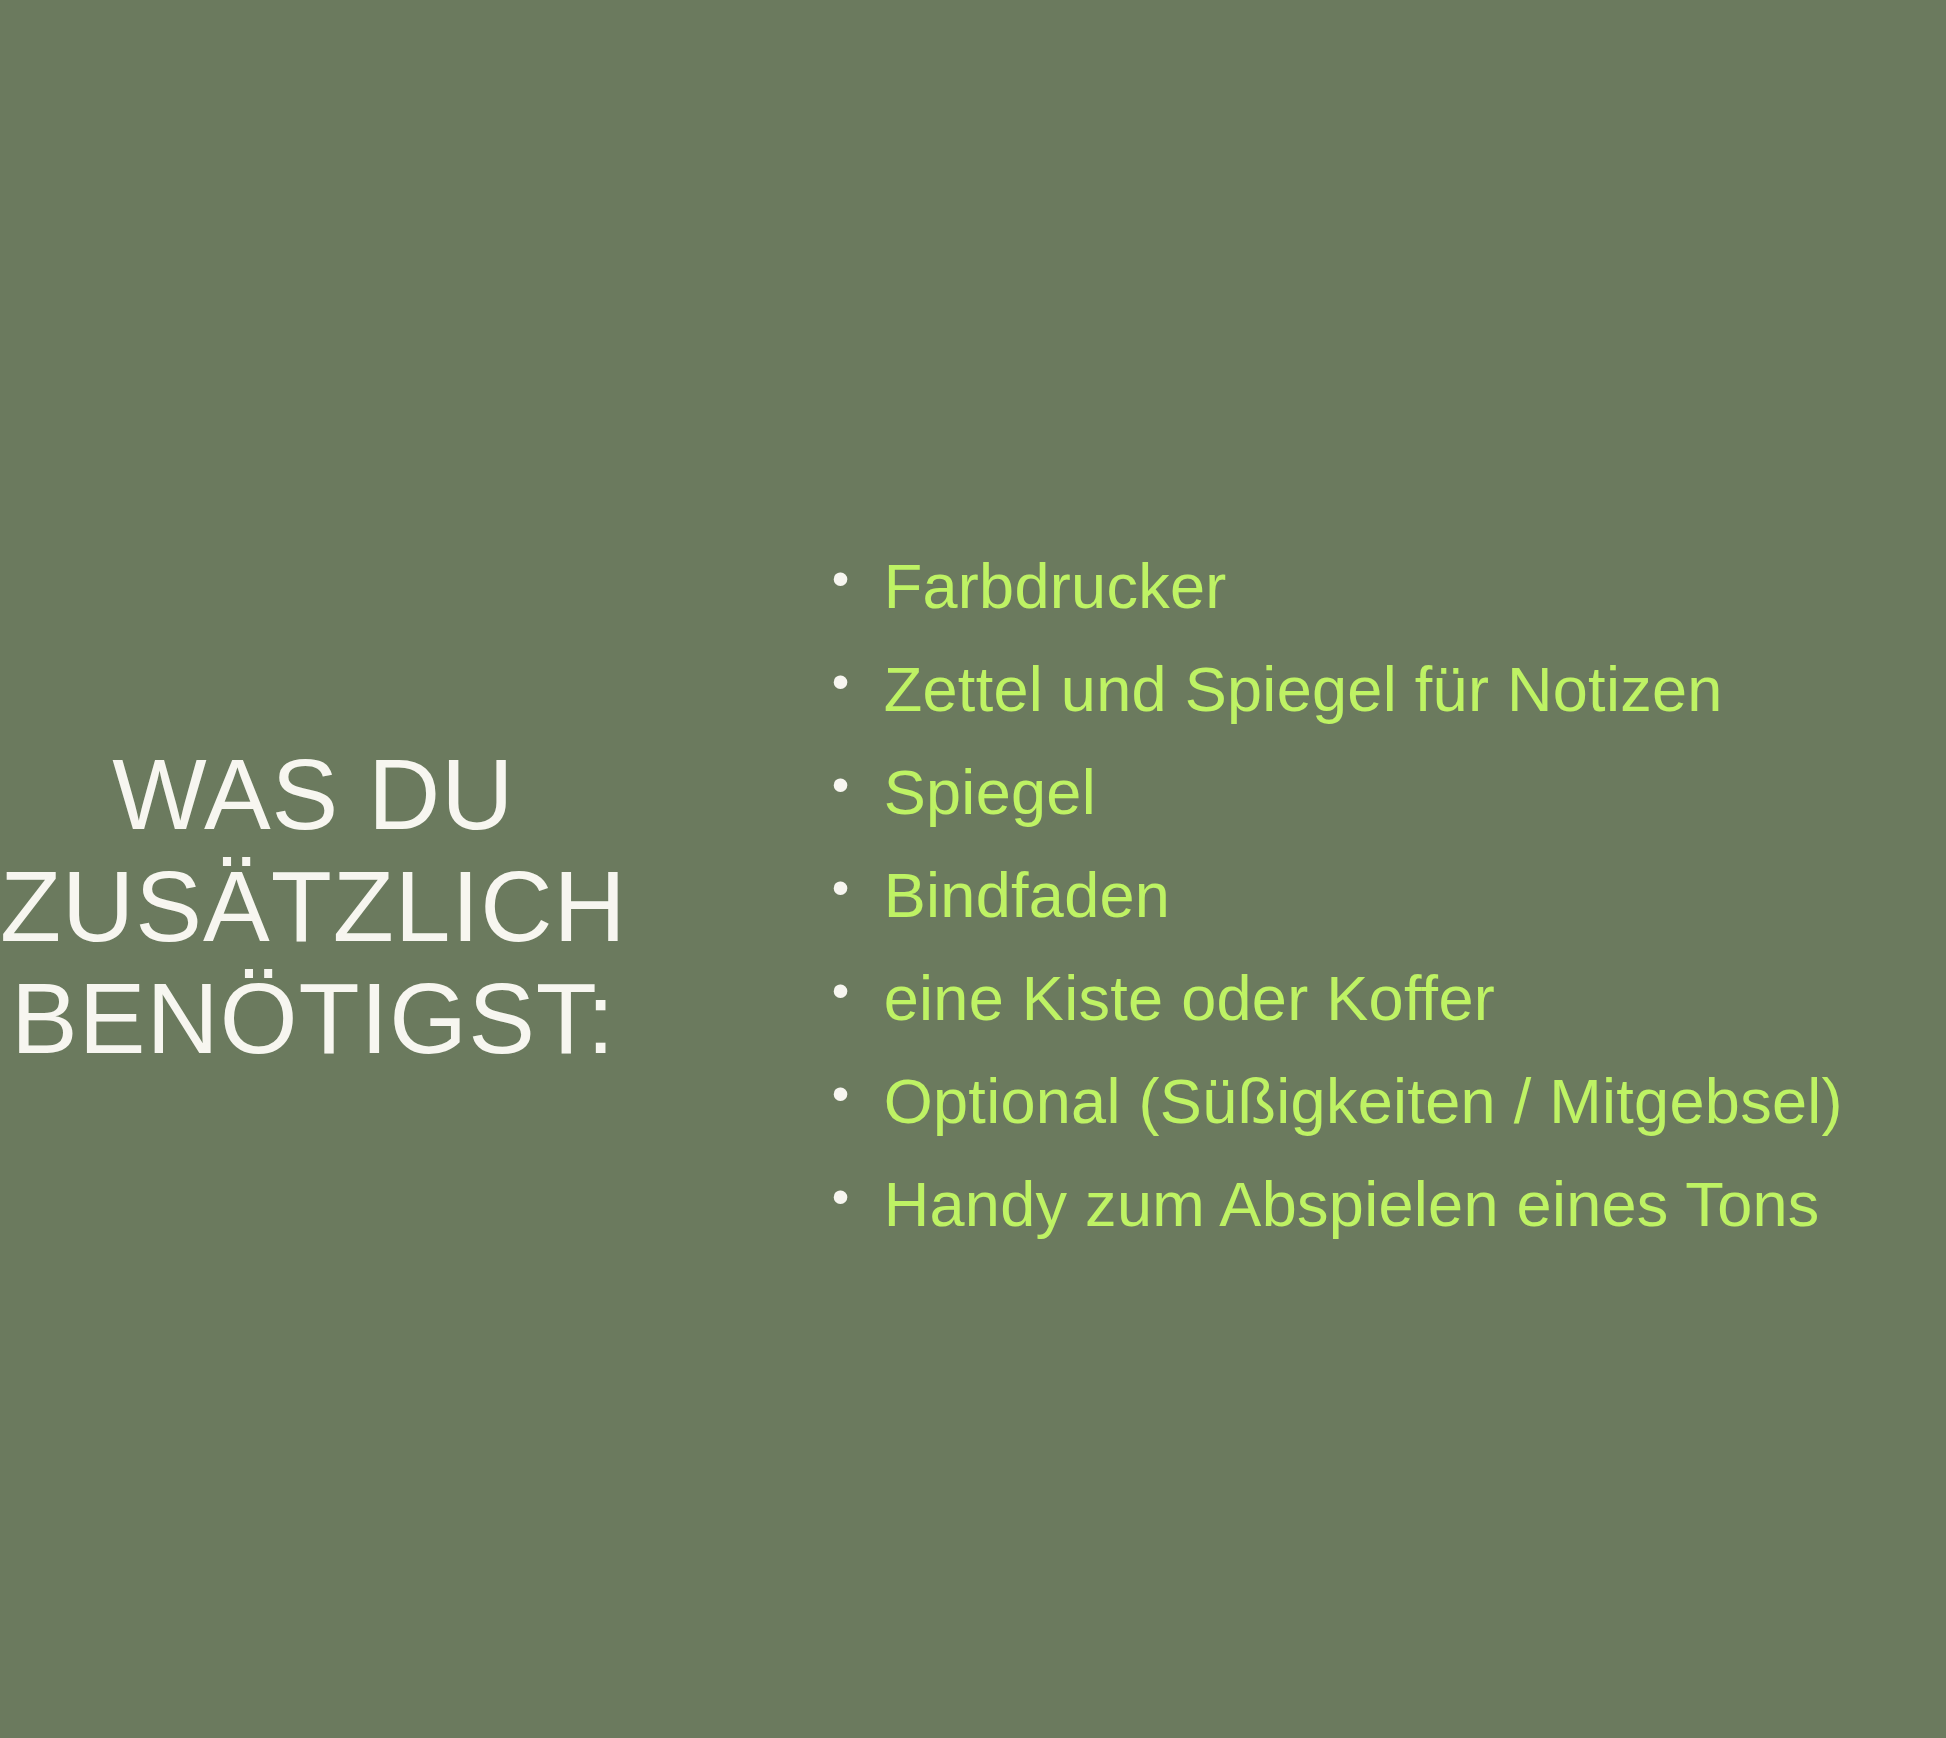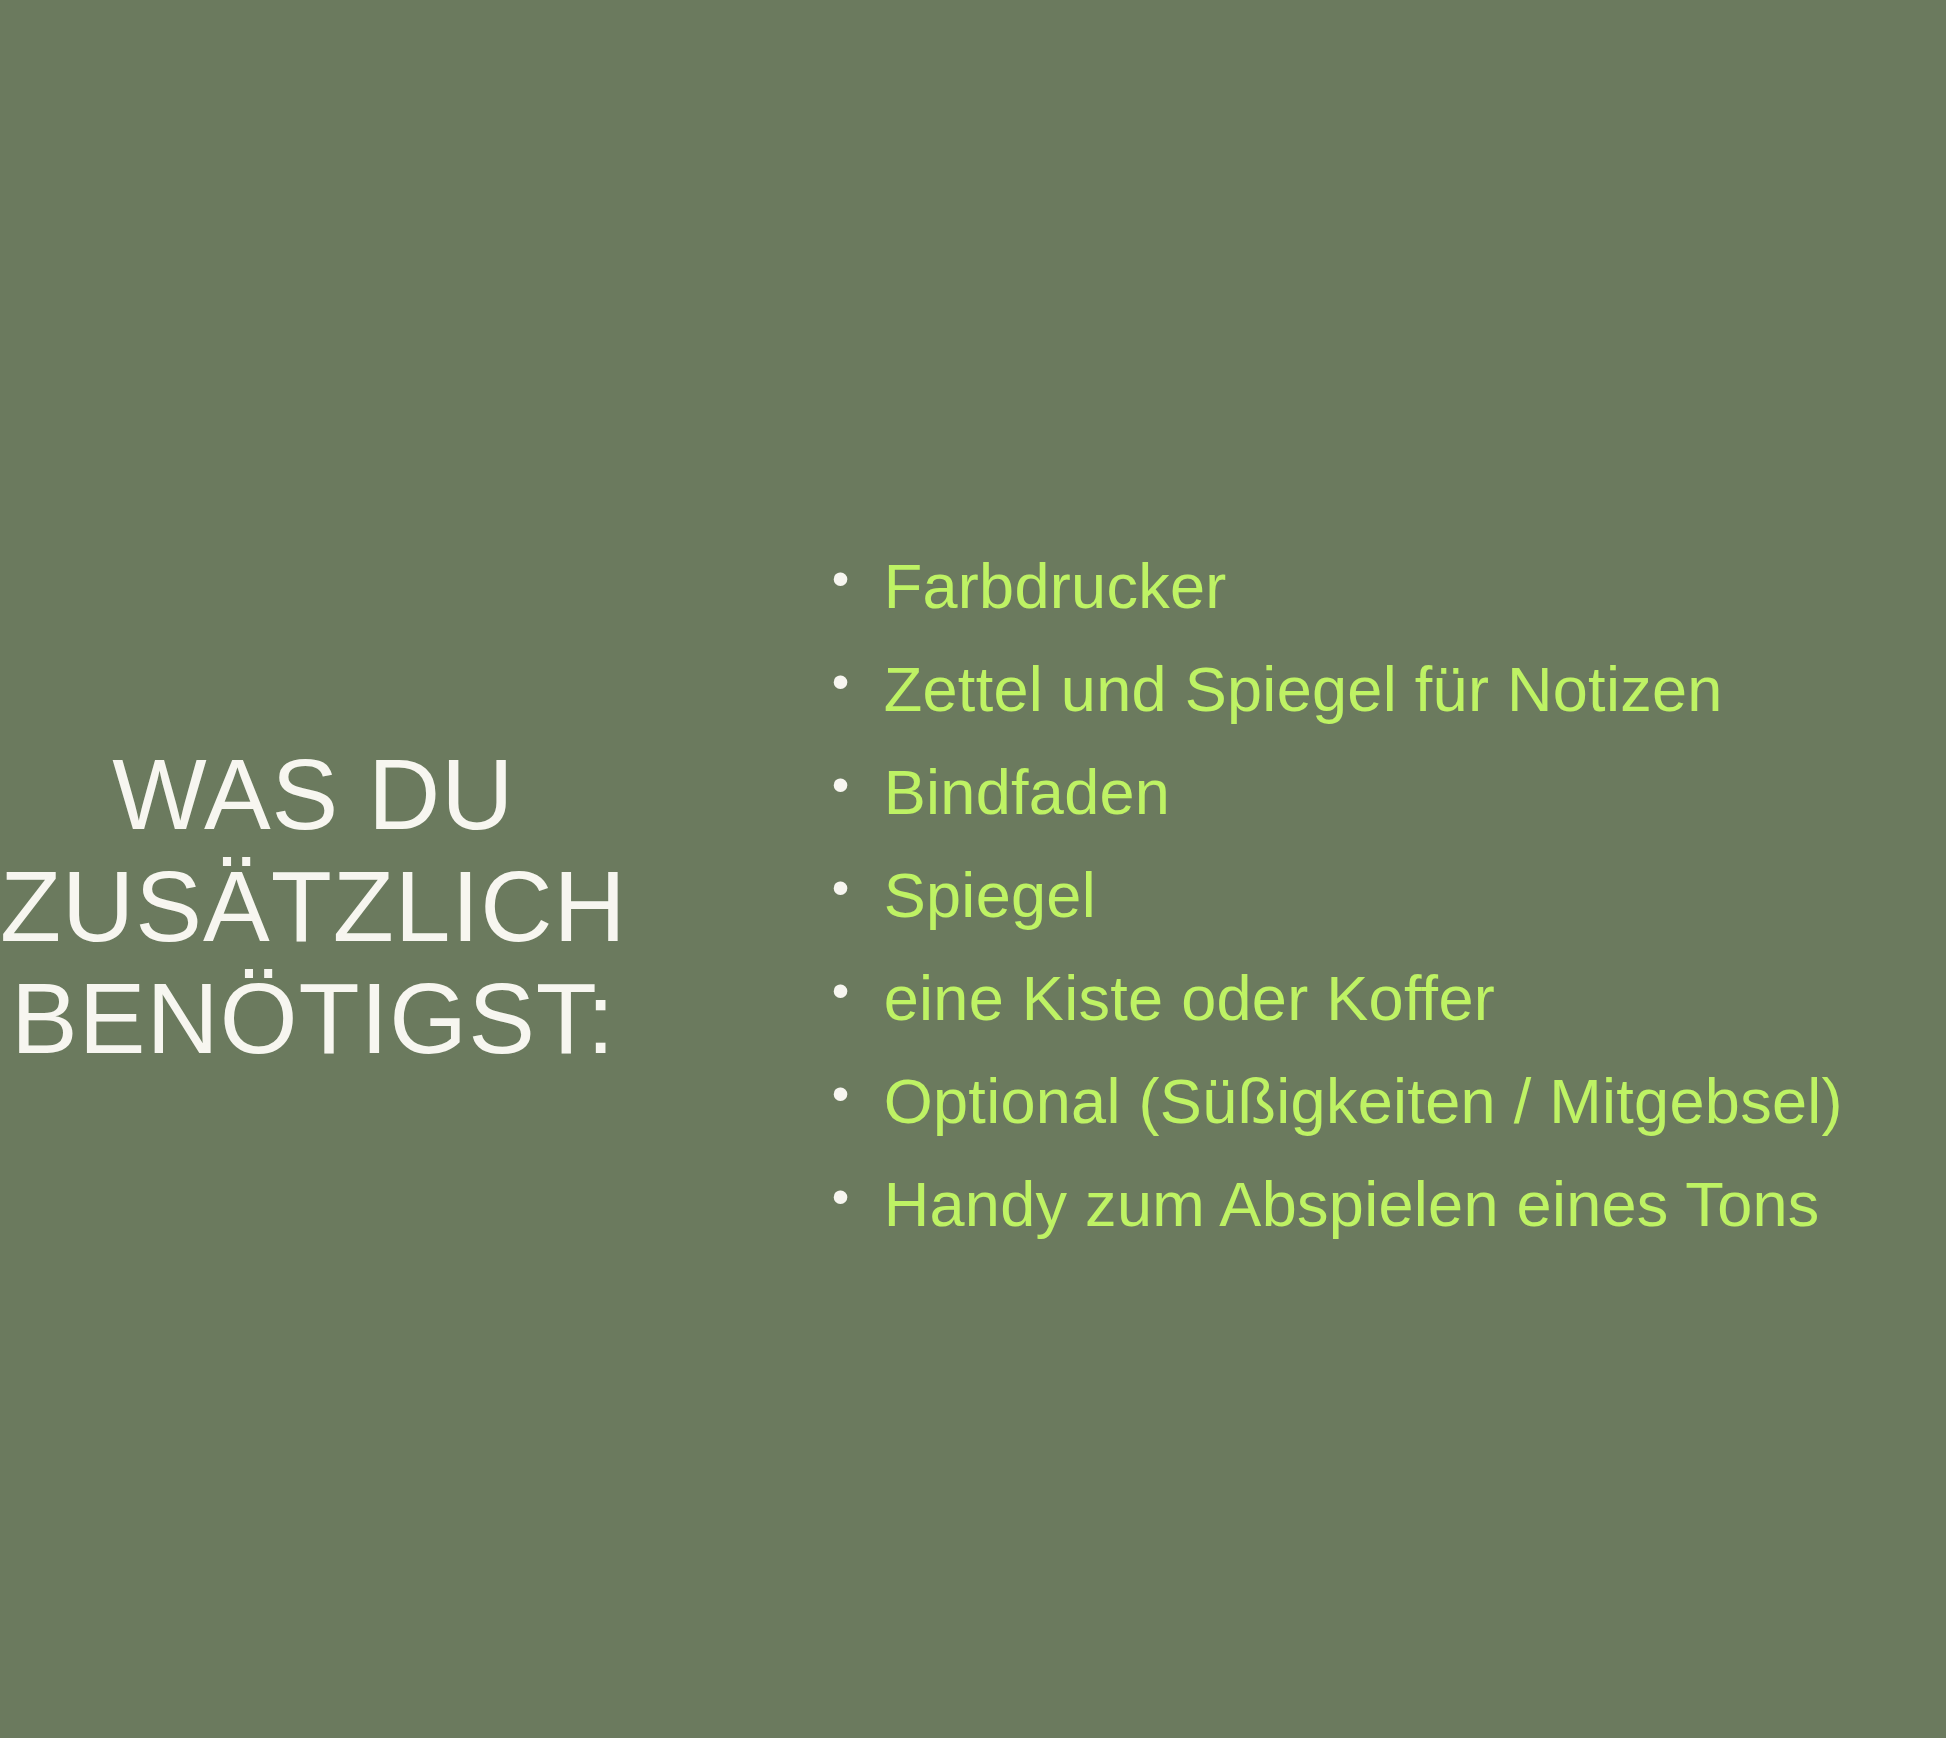--- a/index.html
+++ b/index.html
@@ -74,21 +74,21 @@
 <body>
 
 <div class="slide">
 
   <h1 class="slide-title">WAS DU ZUSÄTZLICH BENÖTIGST:</h1>
 
   <div class="list-wrap">
     <ul class="bullet-list">
       <li>Farbdrucker</li>
       <li>Zettel und Spiegel für Notizen</li>
+      <li>Spiegel</li>
       <li>Bindfaden</li>
-      <li>Spiegel</li>
       <li>eine Kiste oder Koffer</li>
       <li>Optional (Süßigkeiten / Mitgebsel)</li>
       <li>Handy zum Abspielen eines Tons</li>
     </ul>
   </div>
 
 </div>
 
 </body></html>

